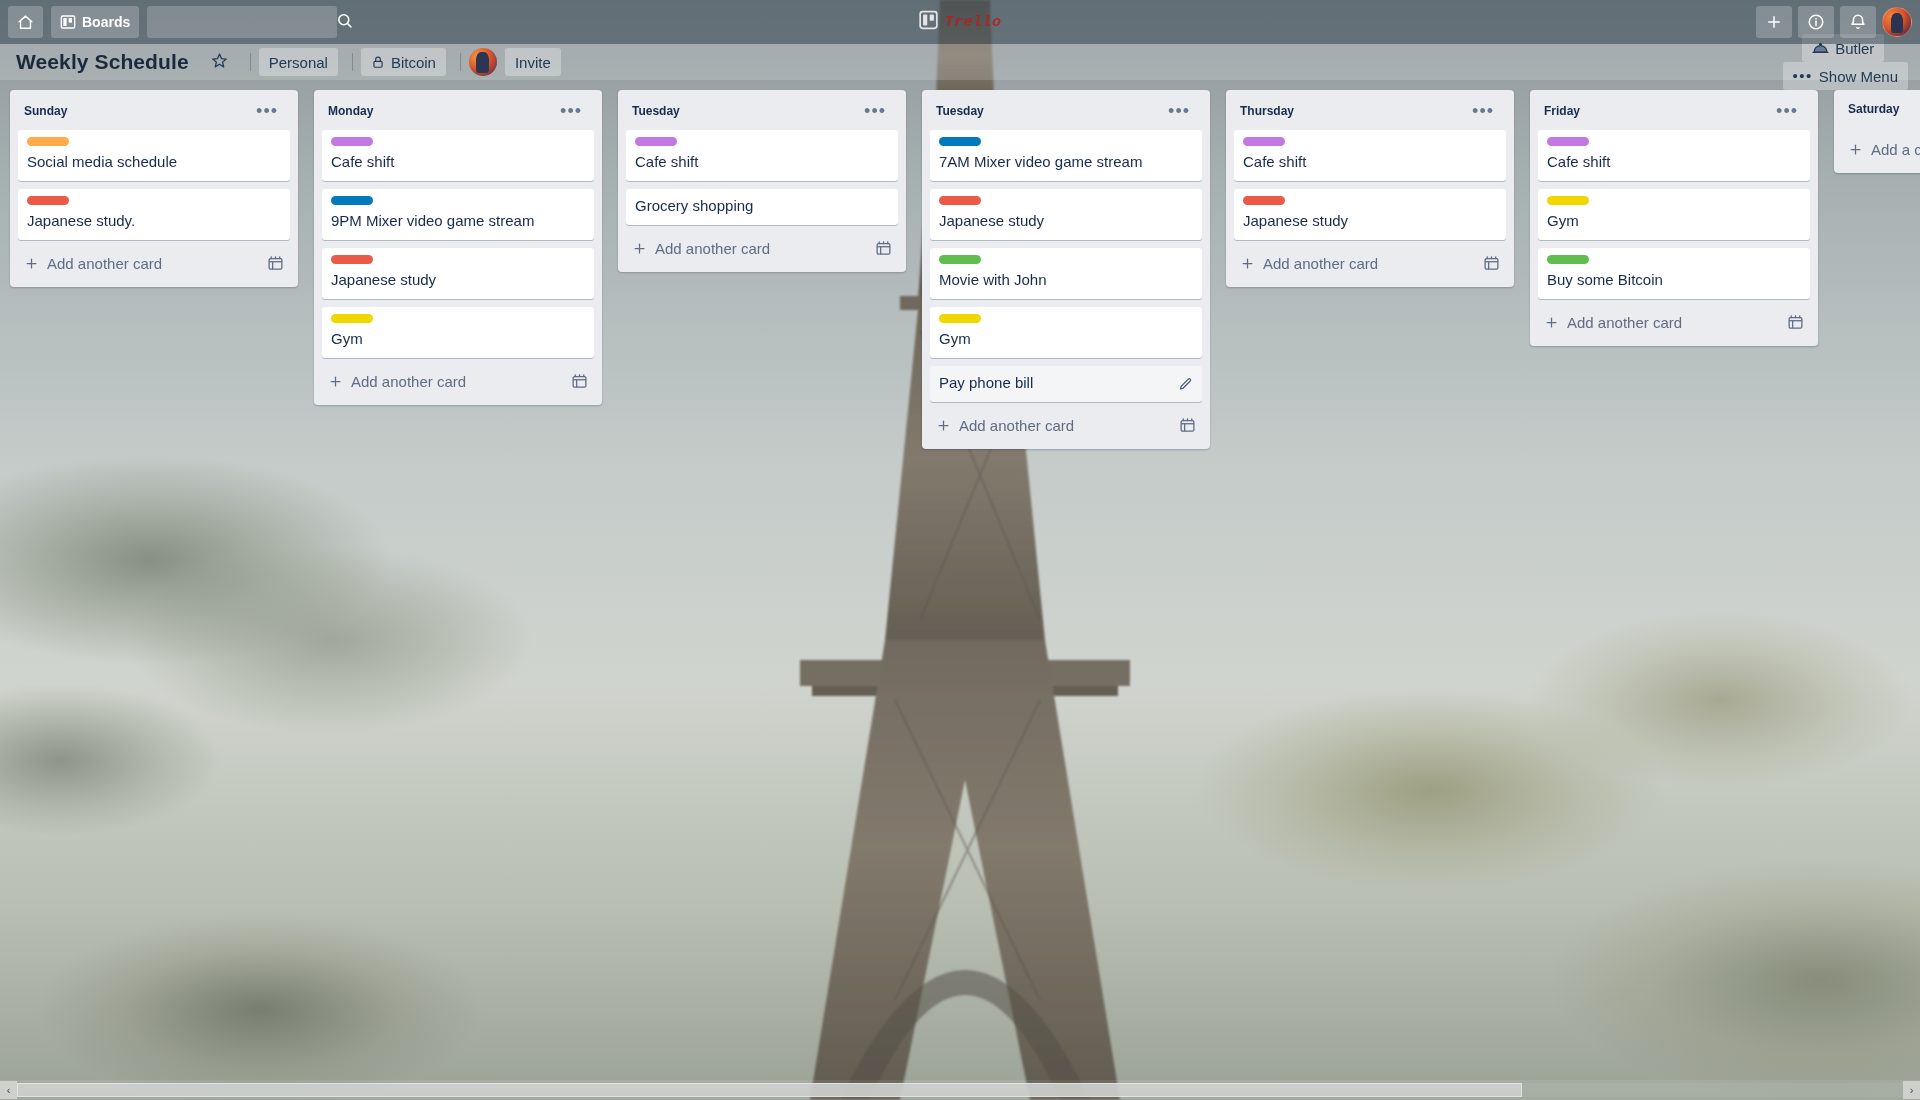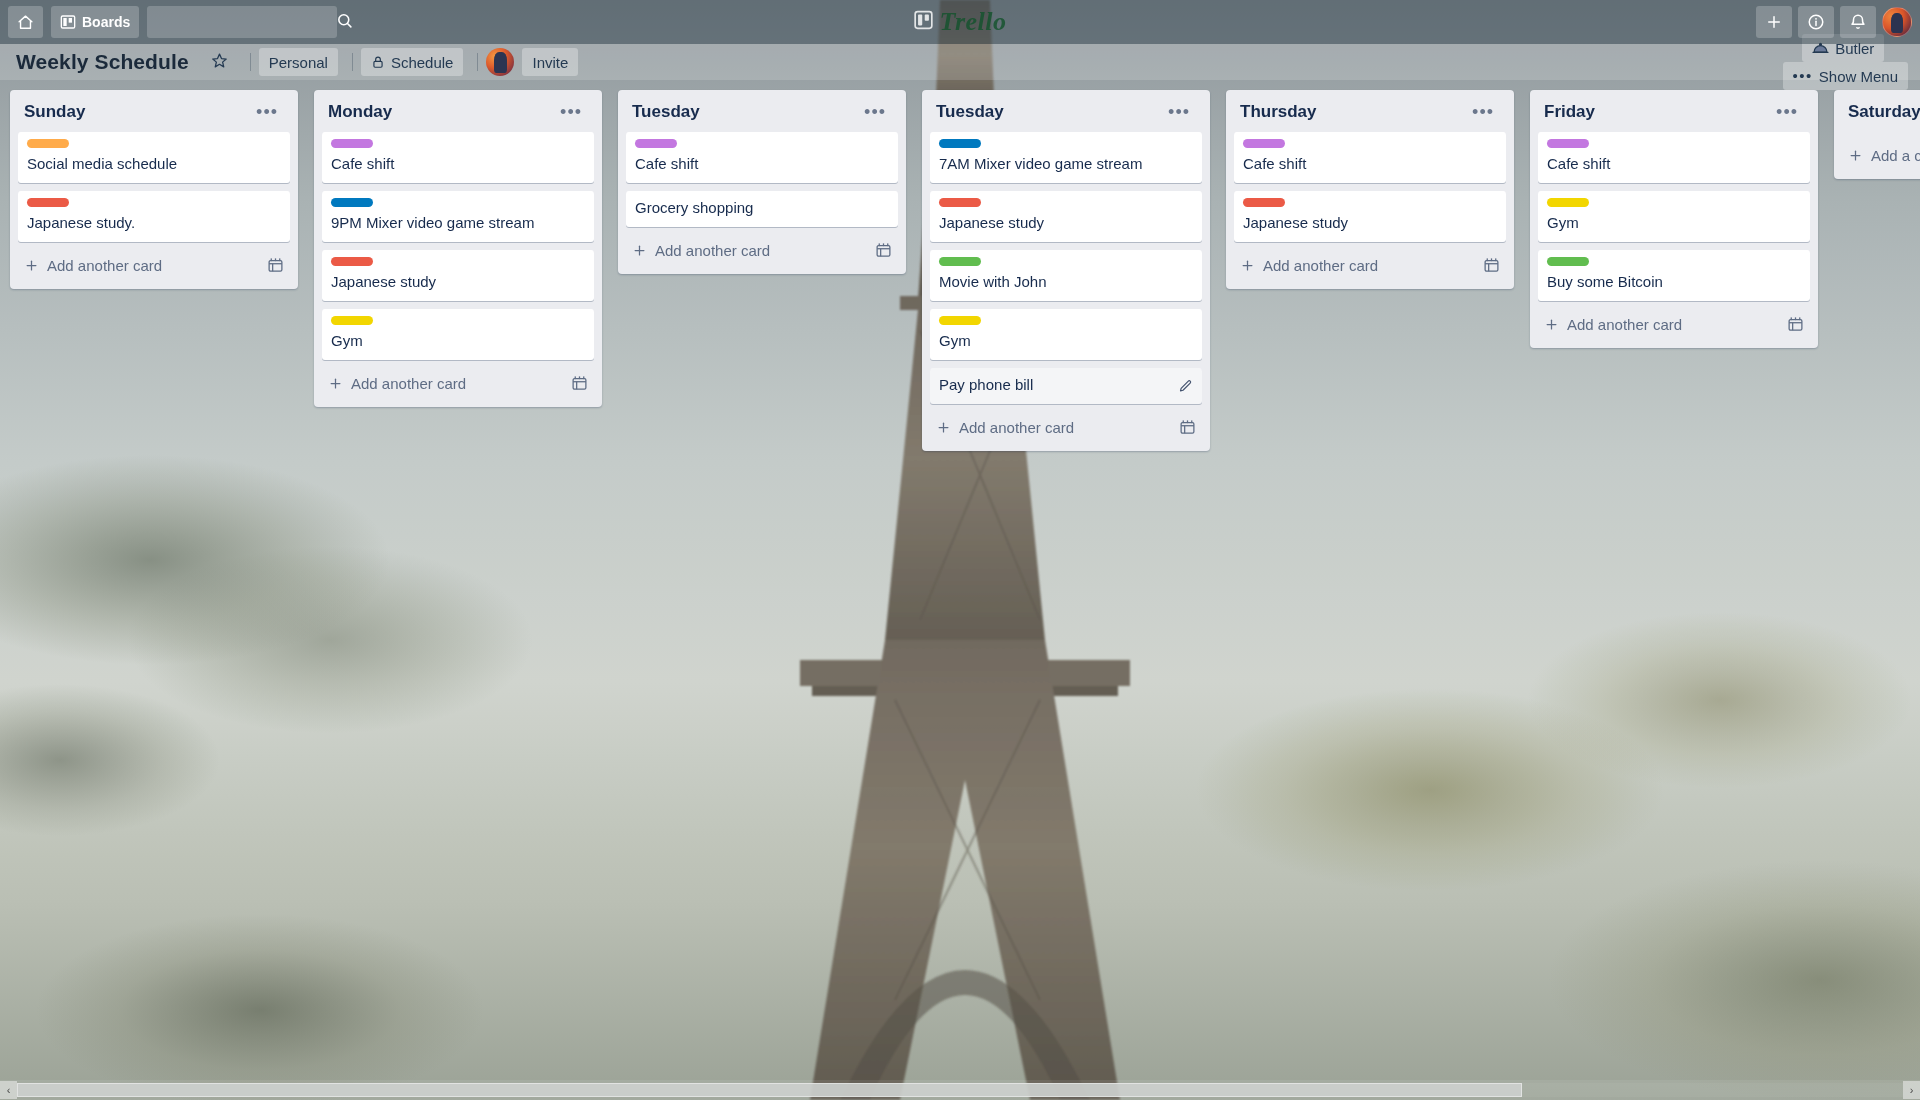--- a/index.html
+++ b/index.html
@@ -64,23 +64,23 @@
     color: #fff; font-size: 14px; font-family: "Liberation Sans", sans-serif;
   }
   #search-input::placeholder { color: rgba(255,255,255,.8); }
   #trello-logo {
     position: absolute; left: 50%; top: 50%;
     transform: translate(-50%,-50%);
     display: flex; align-items: center; gap: 6px;
     opacity: .82;
   }
   #trello-logo .word {
-    color: #14532d; font-size: 26px; font-weight: bold;
+    color: #b91c1c; font-size: 15px; font-weight: bold;
     font-style: italic; letter-spacing: .5px;
-    font-family: Liberation Serif, serif;
+    font-family: Liberation Mono, monospace;
   }
   #topbar-right {
     margin-left: auto; display: flex; align-items: center; gap: 6px;
   }
   .avatar {
     width: 30px; height: 30px; border-radius: 50%;
     background:
       radial-gradient(circle at 30% 30%, #f0863c 0%, #d9542a 45%, #6e2d3a 80%),
       #8a4a3a;
     position: relative; overflow: hidden; cursor: pointer;
@@ -149,21 +149,21 @@
     border-radius: 4px;
     padding: 8px;
     box-shadow: 0 1px 2px rgba(9,30,66,.25);
     max-height: 940px;
   }
   .list-header {
     display: flex; align-items: center;
     padding: 4px 6px 10px 6px;
   }
   .list-title {
-    font-size: 17px; font-weight: bold; color: #172b4d;
+    font-size: 12px; font-weight: bold; color: #172b4d;
     flex: 1;
   }
   .list-menu {
     color: #6b778c; font-size: 18px; letter-spacing: 1px;
     cursor: pointer; line-height: 10px; padding: 4px 6px;
     border-radius: 3px;
   }
   .cards { display: flex; flex-direction: column; gap: 8px; }
   .card {
     background: #fff;
@@ -360,21 +360,21 @@
 
   <div class="bh-divider"></div>
 
   <div class="bh-btn">
     <span style="display:flex;">
       <svg width="14" height="14" viewBox="0 0 24 24" fill="none" stroke="#243a52" stroke-width="2">
         <rect x="5" y="11" width="14" height="10" rx="2"></rect>
         <path d="M8 11V7.5a4 4 0 018 0V11"></path>
       </svg>
     </span>
-    <span>Schedule</span>
+    <span>Bitcoin</span>
   </div>
 
   <div class="bh-divider"></div>
 
   <div class="bh-avatar"></div>
 
   <div class="bh-btn">
     <span>Invite</span>
   </div>
 

